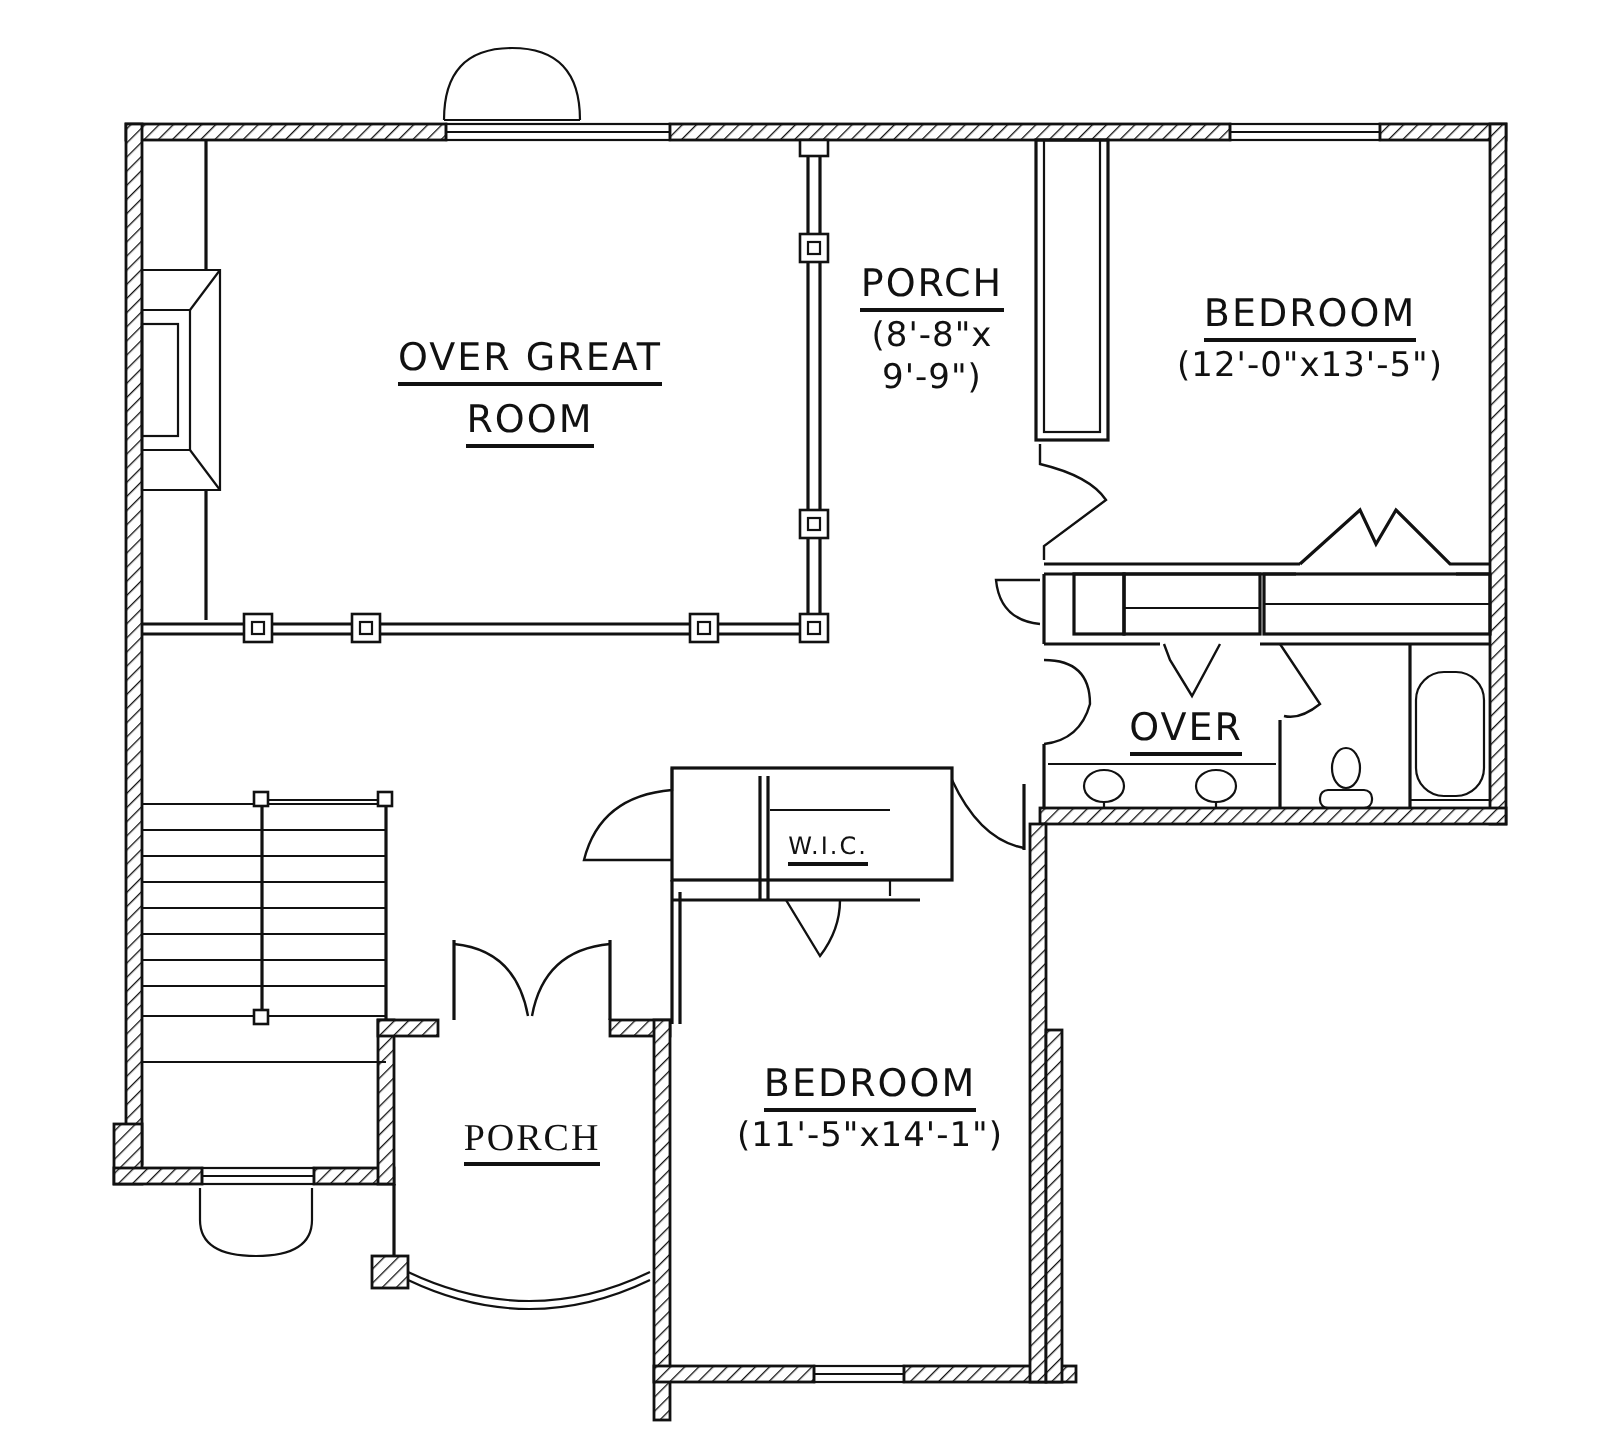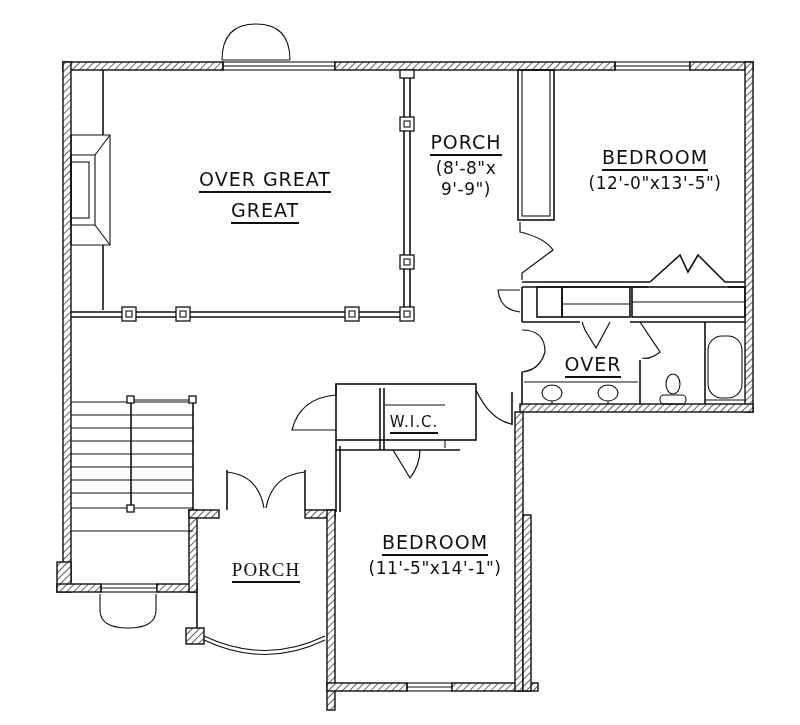--- a/index.html
+++ b/index.html
@@ -202,40 +202,40 @@
   <g>
     <line class="line" x1="197" y1="592" x2="197" y2="630"></line>
     <rect class="wall" x="186" y="628" width="18" height="16"></rect>
     <path class="thin" d="M204 636 Q265 665 325 636"></path>
     <path class="thin" d="M204 640 Q265 669 325 640"></path>
   </g>
 </svg>
 
 <div class="lbl" style="left:160px; top:170px; width:210px;text-align:center;">
   <span class="title">OVER GREAT</span><br>
-  <span class="title" style="margin-top:8px;">GREAT</span>
+  <span class="title" style="margin-top:8px;">ROOM</span>
 </div>
 
 <div class="lbl" style="left:414px; top:133px; width:104px;">
   <span class="title">PORCH</span>
   <span class="dim">(8'-8"x</span>
   <span class="dim">9'-9")</span>
 </div>
 
 <div class="lbl" style="left:560px; top:148px; width:190px;">
   <span class="title">BEDROOM</span>
   <span class="dim">(12'-0"x13'-5")</span>
 </div>
 
 <div class="lbl" style="left:548px; top:355px; width:90px;">
   <span class="title">OVER</span>
 </div>
 
 <div class="lbl" style="left:383px; top:414px; width:62px;">
-  <span class="title" style="font-size:15px;">W.I.C.</span>
+  <span class="title" style="font-size:12px;">W.I.C.</span>
 </div>
 
 <div class="lbl" style="left:340px; top:533px; width:190px;">
   <span class="title">BEDROOM</span>
   <span class="dim">(11'-5"x14'-1")</span>
 </div>
 
 <div class="lbl" style="left:210px; top:560px; width:112px;font-family:Liberation Serif, serif;">
   <span class="title">PORCH</span>
 </div>

